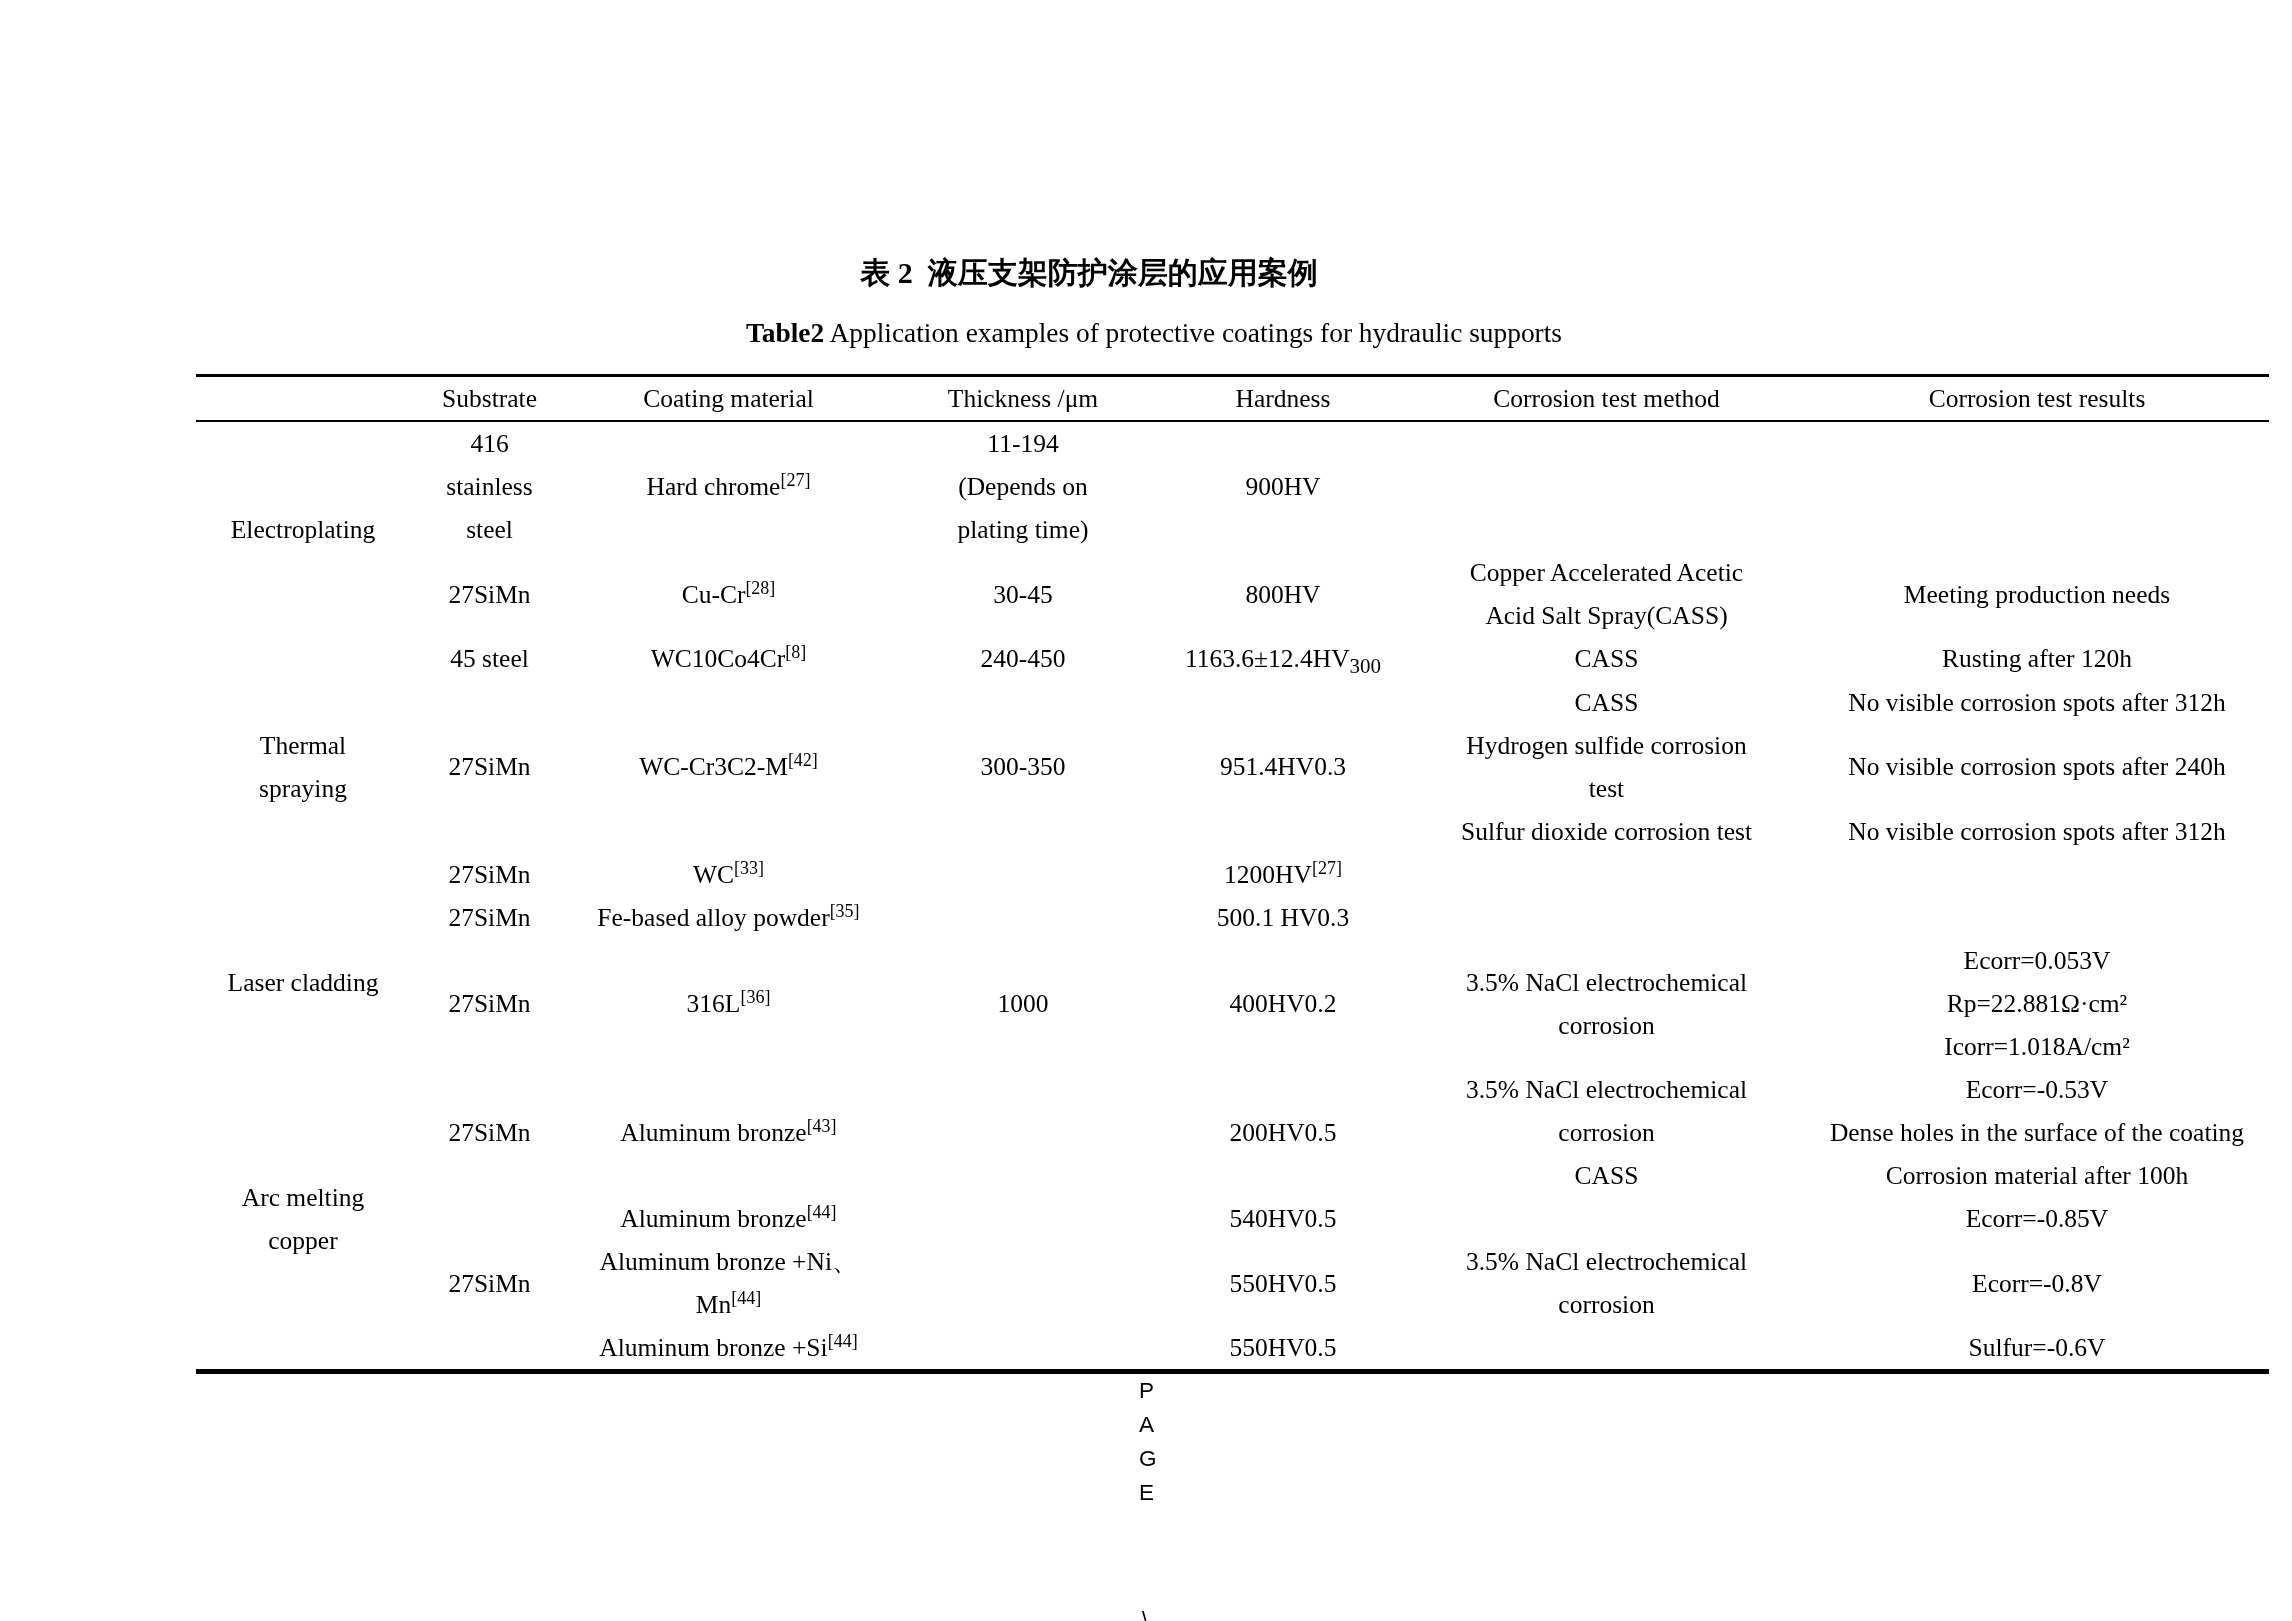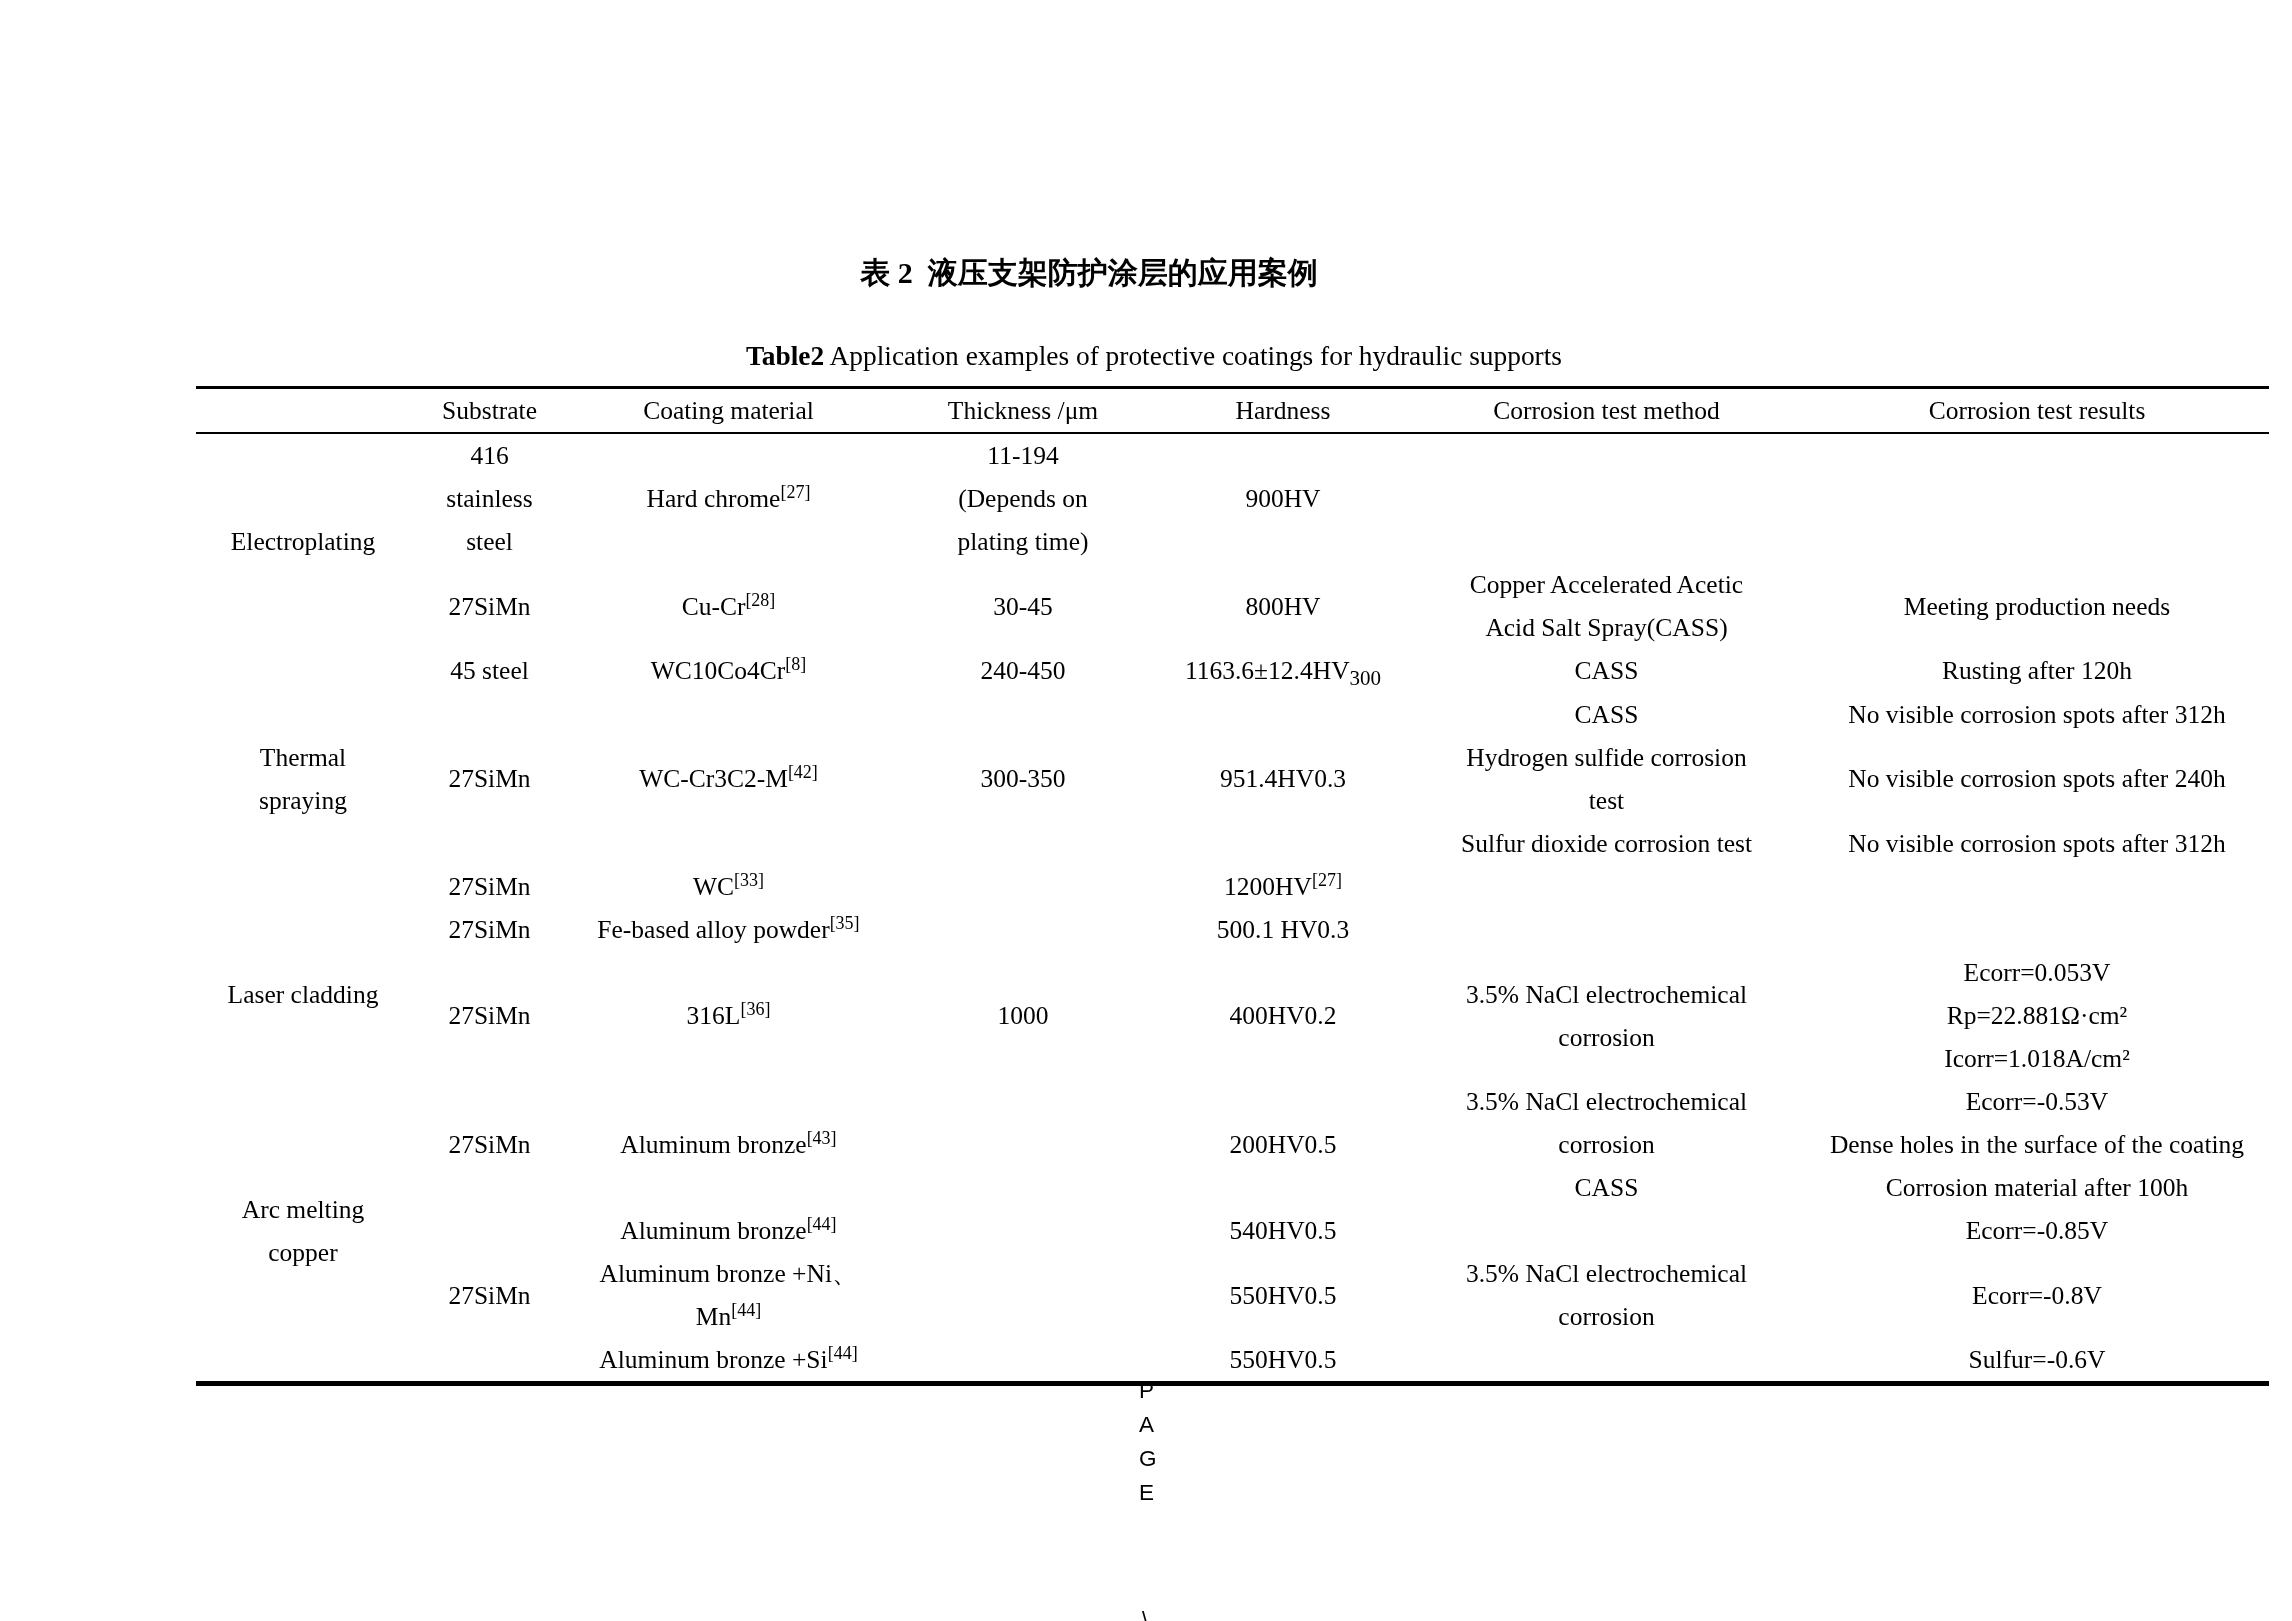--- a/index.html
+++ b/index.html
@@ -15,25 +15,24 @@
     position:absolute; top:251px; left:1089px;
     transform:translateX(-50%);
     font-weight:bold; font-size:30px; line-height:43px;
     white-space:pre;
   }
   .title-en {
     position:absolute; top:314px; left:1154px;
     transform:translateX(-50%);
     font-size:27.4px; line-height:39px;
     white-space:pre;
-    margin-top:23px;
   }
   .title-en .cap-label { font-weight:bold; }
   .ctable {
-    position:absolute; left:196px; top:386px;
+    position:absolute; left:196px; top:374px;
     width:2071px;
     table-layout:fixed;
     border-collapse:collapse;
     border-top:3.9px solid #000;
     border-bottom:5.9px solid #000;
     font-size:25.5px; line-height:43px;
   }
   .ctable th {
     font-weight:normal;
     height:45px;

